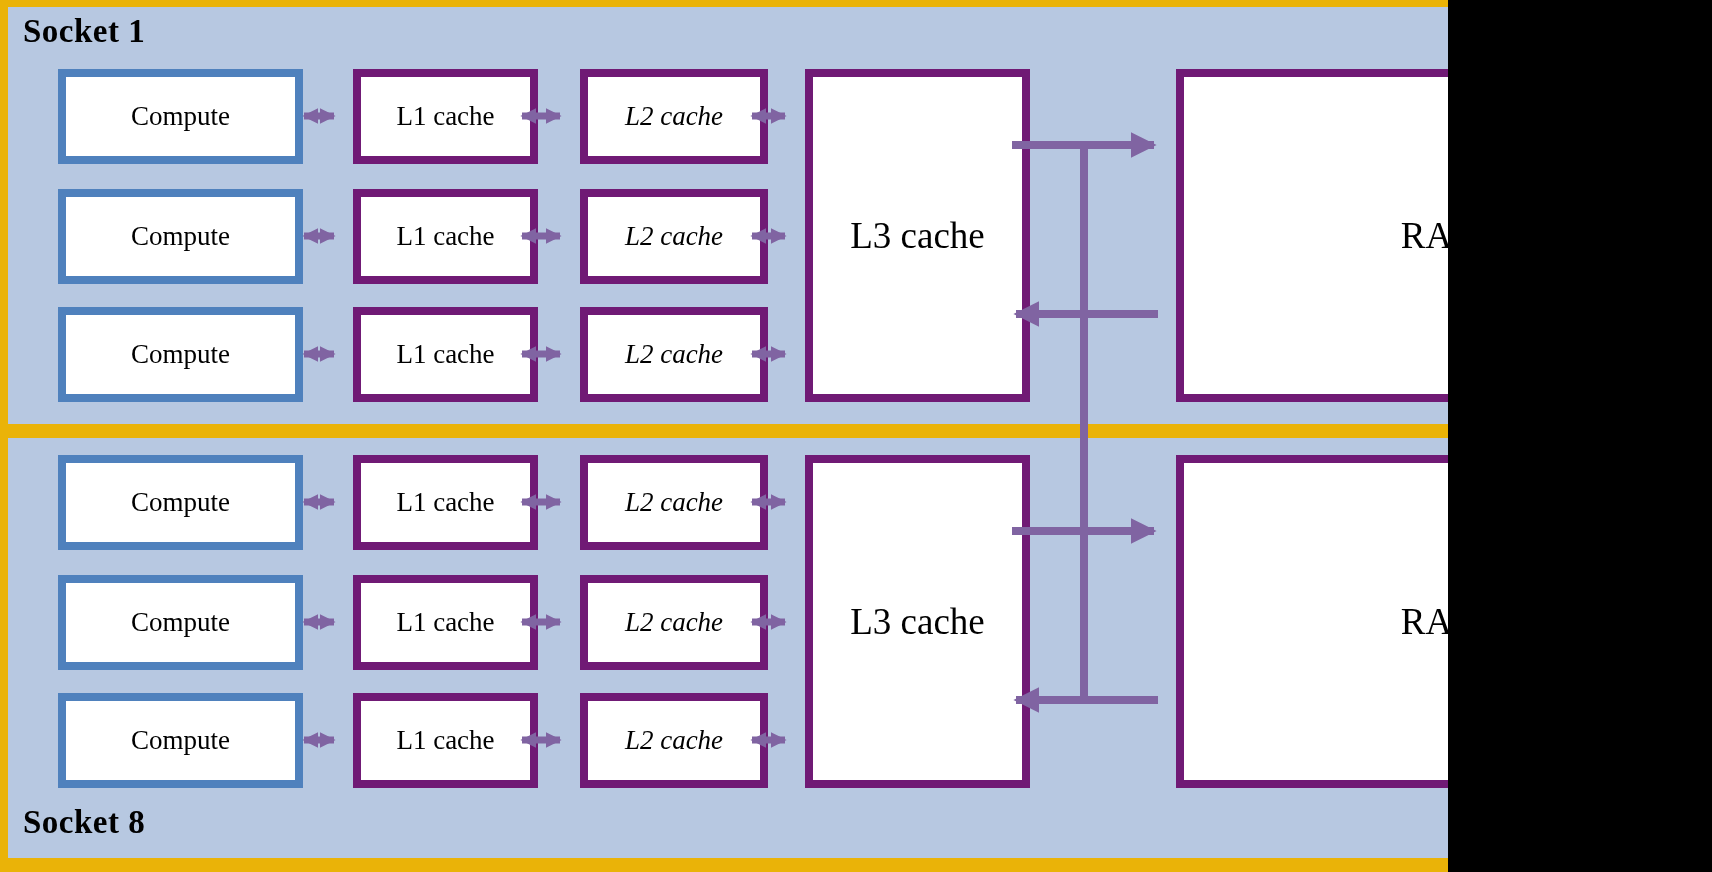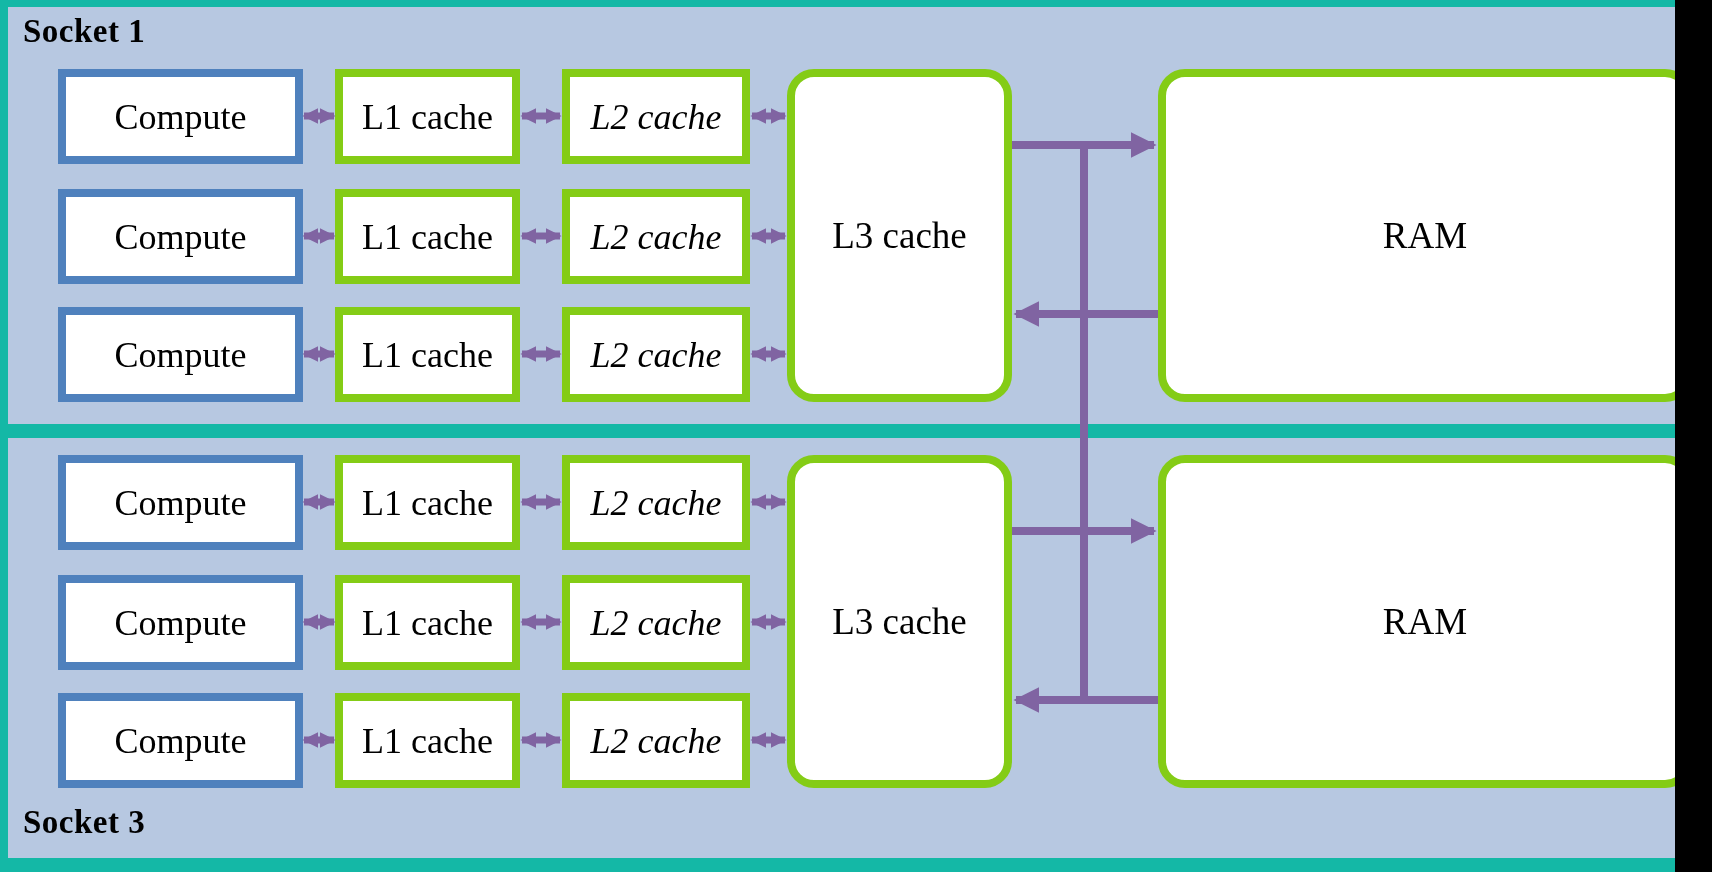--- a/index.html
+++ b/index.html
@@ -1,36 +1,36 @@
 <!DOCTYPE html>
 <html><head>
 <meta charset="utf-8">
 <style>
   html,body { margin:0; padding:0; background:#000; }
   .page {
-    position:relative; width:1675px; height:872px; background:#14b8a6;
+    position:relative; width:1448px; height:872px; background:#eab308;
     font-family:"Liberation Serif", serif; overflow:hidden;
   }
   .socket-panel { position:absolute; left:8px; width:1704px; background:#b7c8e1; }
   .socket-panel.s1 { top:7px;   height:417px; }
   .socket-panel.s2 { top:438px; height:420px; }
   .socket-label {
     position:absolute; font-weight:bold; font-size:33px; color:#000; line-height:1;
     letter-spacing:0.5px;
   }
   .socket-label.s1 { left:23px; top:15px; }
   .socket-label.s2 { left:23px; top:806px; }
   .box {
     position:absolute; background:#ffffff; box-sizing:border-box;
     display:flex; align-items:center; justify-content:center;
-    font-size:36px; color:#000; text-align:center;
+    font-size:27px; color:#000; text-align:center;
   }
   .compute { border:8px solid #4f81bd; }
-  .cache   { border:8px solid #84cc16; }
-  .big     { font-size:37px;border-radius:27px; }
+  .cache   { border:8px solid #701a75;margin-left:18px; }
+  .big     { font-size:37px; }
   
   .col-compute { left:58px;   width:245px; height:95px; }
   .col-l1      { left:335px;  width:185px; height:95px; }
   .col-l2      { left:562px;  width:188px; height:95px;font-style:italic; }
   .col-l3      { left:787px;  width:225px; height:333px; }
   .col-ram     { left:1158px; width:534px; height:333px;font-family:Liberation Serif, serif; }
   
   .r1a { top:69px; }  .r1b { top:189px; } .r1c { top:307px; }
   .t1  { top:69px; }
   
@@ -43,21 +43,21 @@
 </style>
 </head>
 <body>
 
 <div class="page">
 
   <div class="socket-panel s1"></div>
   <div class="socket-panel s2"></div>
 
   <div class="socket-label s1">Socket 1</div>
-  <div class="socket-label s2">Socket 3</div>
+  <div class="socket-label s2">Socket 8</div>
 
   <div class="box compute col-compute r1a">Compute</div>
   <div class="box cache   col-l1      r1a">L1 cache</div>
   <div class="box cache   col-l2      r1a">L2 cache</div>
 
   <div class="box compute col-compute r1b">Compute</div>
   <div class="box cache   col-l1      r1b">L1 cache</div>
   <div class="box cache   col-l2      r1b">L2 cache</div>
 
   <div class="box compute col-compute r1c">Compute</div>

